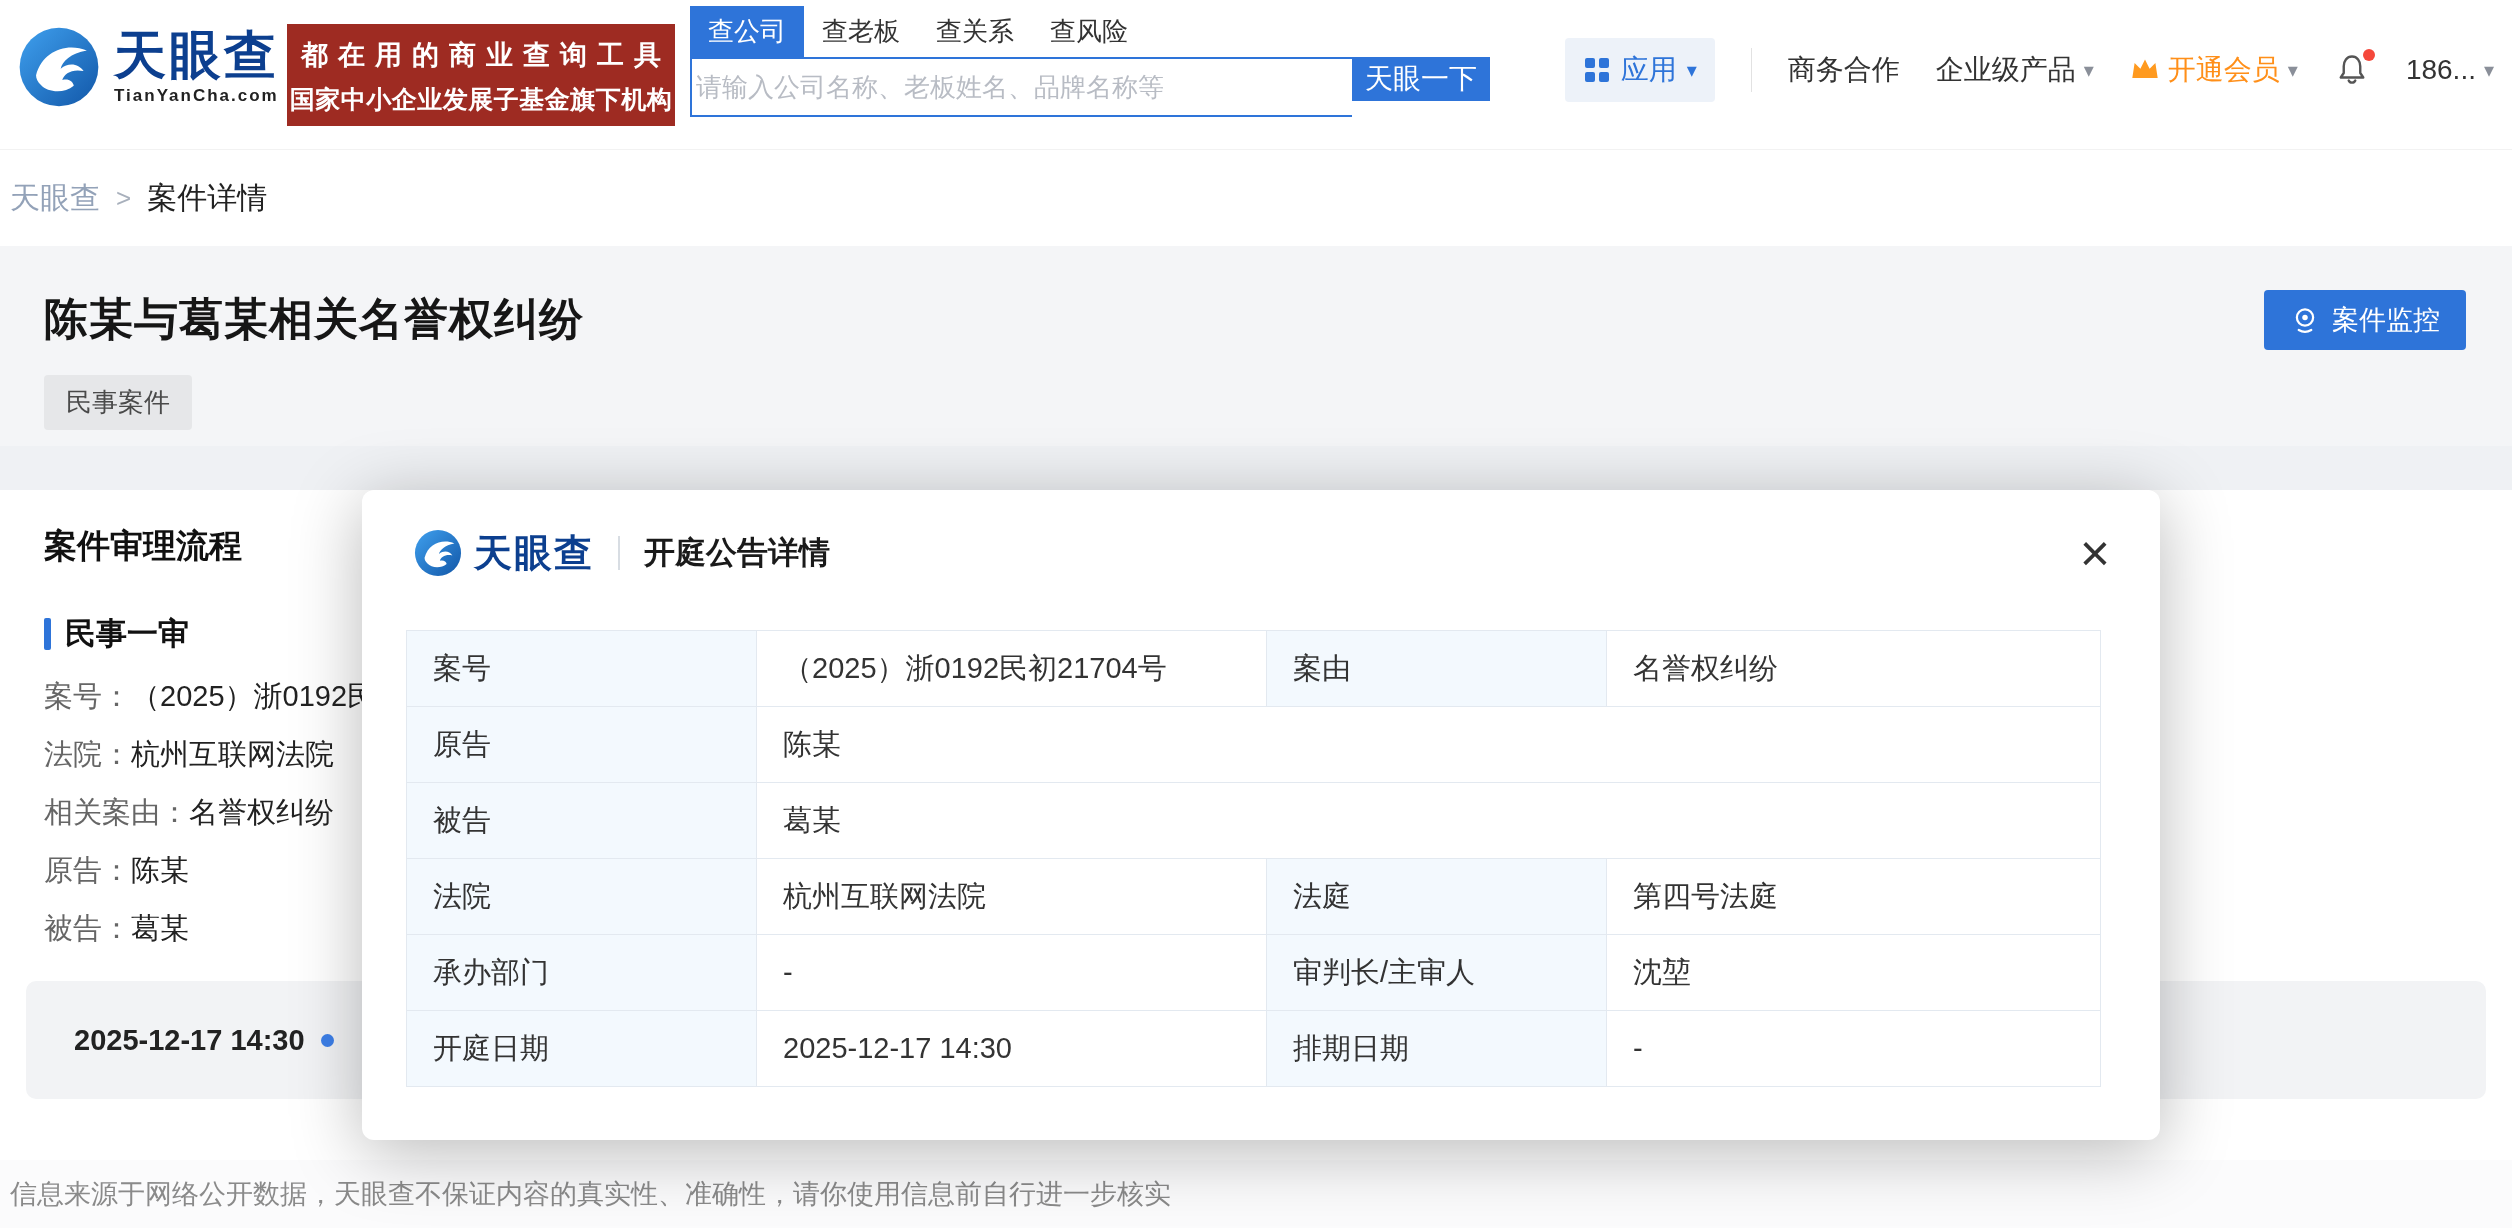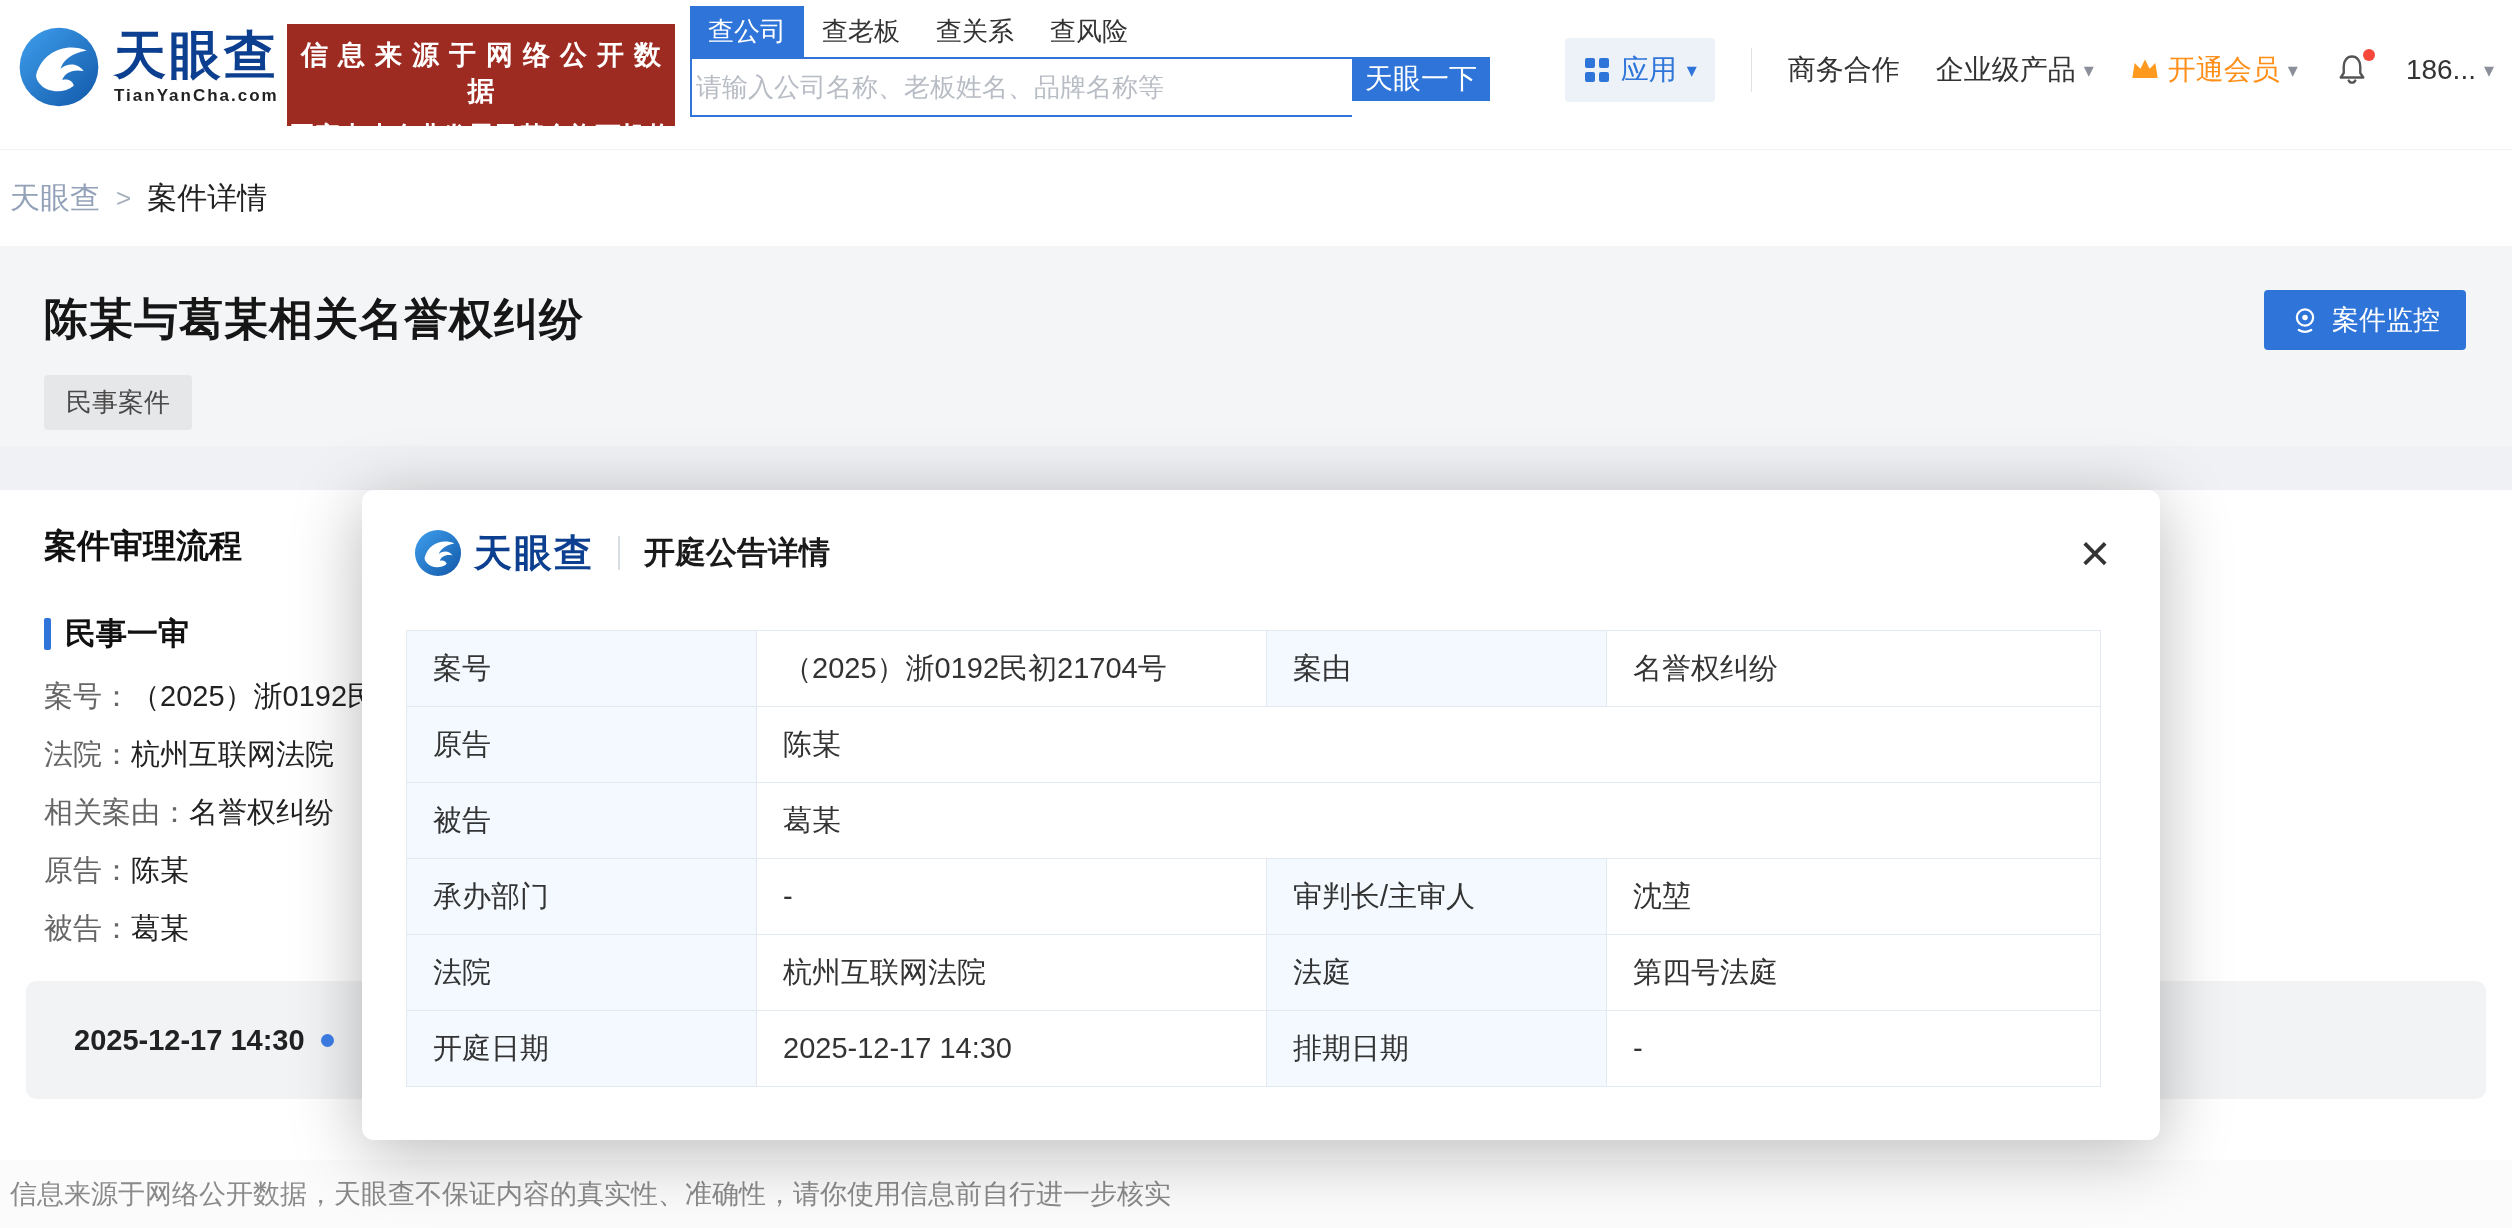--- a/index.html
+++ b/index.html
@@ -98,21 +98,21 @@
       <circle cx="50" cy="50" r="48" fill="url(#tycg1)"></circle>
       <path d="M22 60 C30 30 60 20 84 30 C64 33 54 44 52 52 C62 44 74 46 80 55 C66 52 56 58 54 66 C61 64 67 67 68 73 C56 83 36 81 28 72 C24 68 22 64 22 60 Z" fill="#ffffff"></path>
     </svg>
     <div class="logo-text">
       <div class="logo-name">天眼查</div>
       <div class="logo-domain">TianYanCha.com</div>
     </div>
   </div>
 
   <div class="banner">
-    <div class="banner-line1">信息来源于网络公开数据</div>
+    <div class="banner-line1">都在用的商业查询工具</div>
     <div class="banner-line2">国家中小企业发展子基金旗下机构</div>
   </div>
 
   <div class="search-area">
     <div class="search-tabs">
       <div class="tab active">查公司</div>
       <div class="tab">查老板</div>
       <div class="tab">查关系</div>
       <div class="tab">查风险</div>
     </div>
@@ -250,32 +250,32 @@
     </tr>
     <tr>
       <td class="lbl">原告</td>
       <td class="val" colspan="3">陈某</td>
     </tr>
     <tr>
       <td class="lbl">被告</td>
       <td class="val" colspan="3">葛某</td>
     </tr>
     <tr>
+      <td class="lbl">法院</td>
+      <td class="val">杭州互联网法院</td>
+      <td class="lbl">法庭</td>
+      <td class="val">第四号法庭</td>
+    </tr>
+    <tr>
       <td class="lbl">承办部门</td>
       <td class="val">-</td>
       <td class="lbl">审判长/主审人</td>
       <td class="val">沈堃</td>
     </tr>
     <tr>
-      <td class="lbl">法院</td>
-      <td class="val">杭州互联网法院</td>
-      <td class="lbl">法庭</td>
-      <td class="val">第四号法庭</td>
-    </tr>
-    <tr>
       <td class="lbl">开庭日期</td>
       <td class="val">2025-12-17 14:30</td>
       <td class="lbl">排期日期</td>
       <td class="val">-</td>
     </tr>
   </tbody>
     </table>
 </div>
 
 </body></html>

